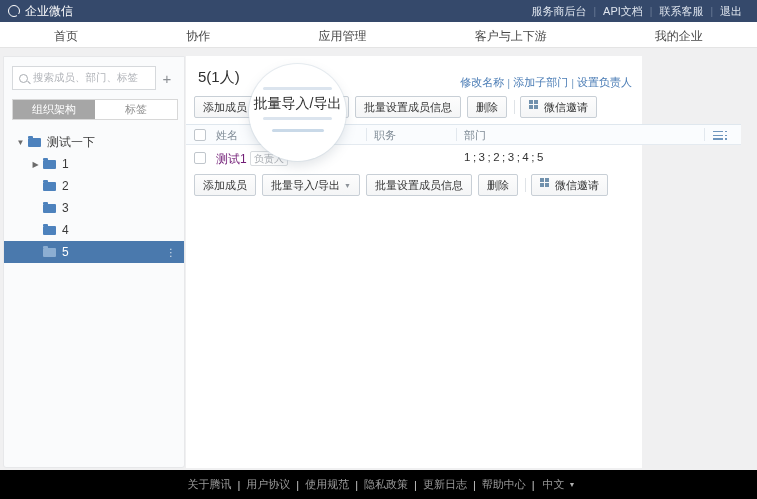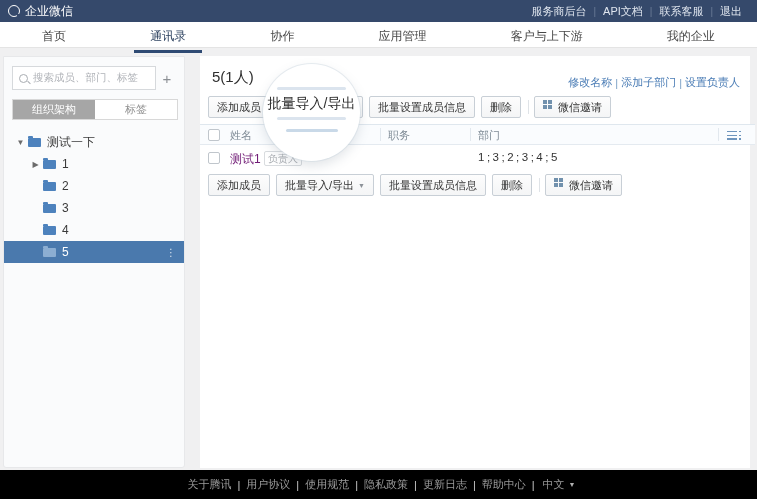--- a/index.html
+++ b/index.html
@@ -46,21 +46,21 @@
   .tree-item .arrow{width:9px;font-size:8px;color:#6b6b6b;text-align:center;flex:none;}
   .folder{width:13px;height:9px;background:#4d82bd;border-radius:1px;position:relative;flex:none;margin:0 6px 0 3px;}
   .folder::before{content:'';position:absolute;top:-2px;left:0;width:5px;height:2px;background:#4d82bd;border-radius:1px 1px 0 0;}
   .tree-item.lvl0{padding-left:12px;}
   .tree-item.lvl1{padding-left:27px;}
   .tree-item.selected{background:#4a79ad;color:#fff;}
   .tree-item.selected .folder{background:#8caed2;}
   .tree-item.selected .folder::before{background:#8caed2;}
   .tree-item .dots{position:absolute;right:8px;color:#d7e2ee;font-size:10px;letter-spacing:0;}
   
-  .main{position:absolute;left:200px;top:56px;width:550px;height:412px;background:#fff;}
+  .main{position:absolute;left:186px;top:56px;width:456px;height:412px;background:#fff;}
   .main-title{position:absolute;left:12px;top:12px;font-size:15px;color:#2f2f2f;}
   .head-links{position:absolute;right:10px;top:19px;font-size:11px;color:#4a7cb5;display:flex;align-items:center;}
   .head-links .hl{cursor:pointer;}
   .head-links .hsep{margin:0 3px;color:#7ba0c6;}
   .toolbar{position:absolute;left:8px;display:flex;align-items:center;}
   .toolbar.row1{top:40px;}
   .toolbar.row2{top:118px;}
   .btn{height:22px;display:inline-flex;align-items:center;gap:4px;padding:0 8px;margin-right:6px;
     background:linear-gradient(#fdfdfd,#f4f5f6);border:1px solid #c8cfd6;border-radius:2px;
     font-size:11px;color:#333;cursor:pointer;white-space:nowrap;box-sizing:border-box;}
@@ -115,21 +115,20 @@
     <span class="tl">API文档</span>
     <span class="sep">|</span>
     <span class="tl">联系客服</span>
     <span class="sep">|</span>
     <span class="tl">退出</span>
   </div>
 </div>
 
 <div class="nav">
   <div class="tab"><span class="tab-label">首页</span></div>
-  <div class="tab active"><span class="tab-label">通讯录</span></div>
   <div class="tab"><span class="tab-label">协作</span></div>
   <div class="tab"><span class="tab-label">应用管理</span></div>
   <div class="tab"><span class="tab-label">客户与上下游</span></div>
   <div class="tab"><span class="tab-label">我的企业</span></div>
 </div>
 
 <div class="sidebar">
   <div class="search-row">
     <div class="search-box">
       <span class="search-icon"></span>

